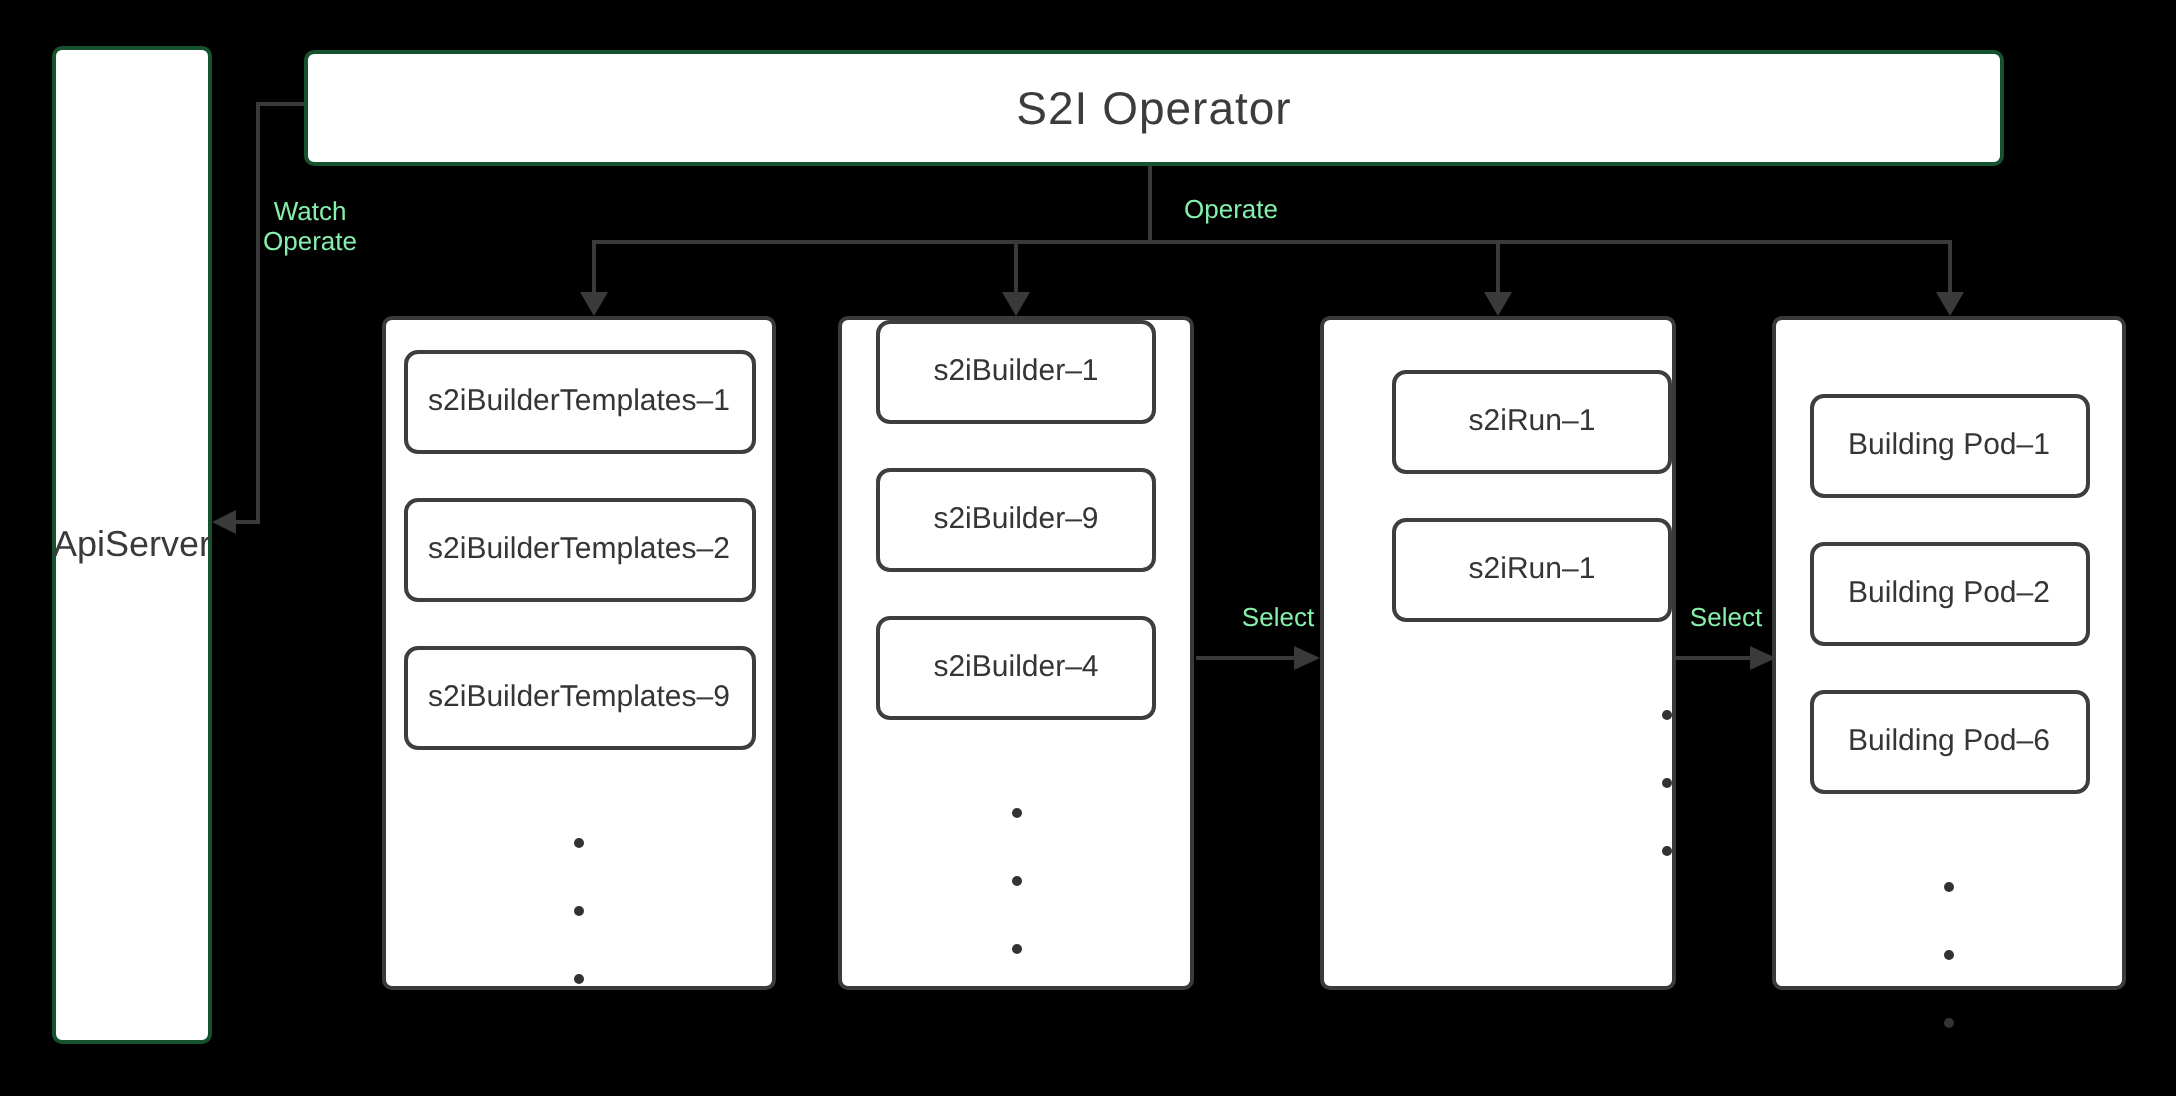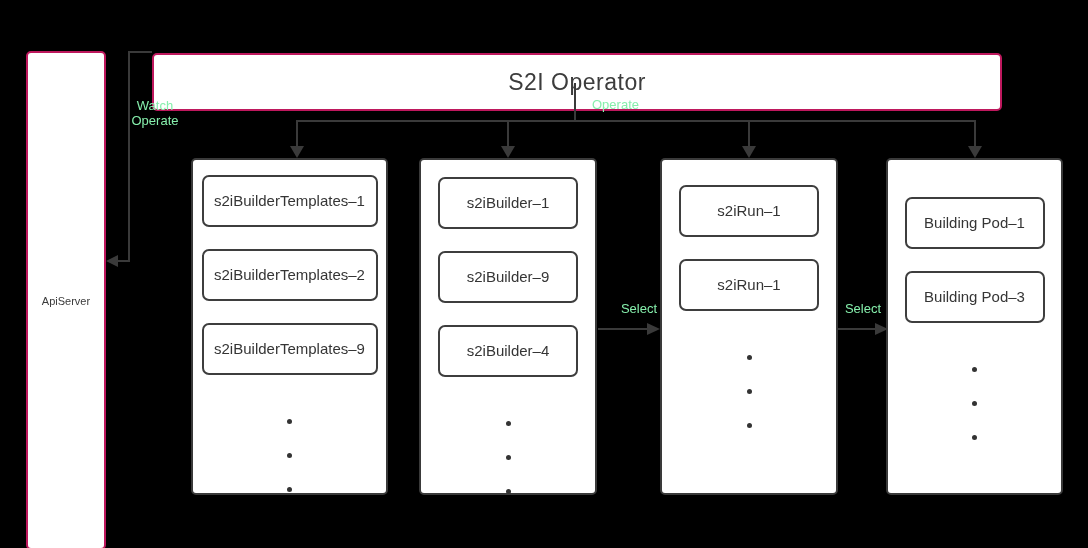--- a/index.html
+++ b/index.html
@@ -1,28 +1,28 @@
 <!DOCTYPE html>
 <html><head>
 <meta charset="utf-8">
 <style>
   html,body{margin:0;padding:0;background:#000;}
   .canvas{position:relative;width:1088px;height:548px;background:#000;
           font-family:"Liberation Sans",sans-serif;overflow:hidden;}
-  .whitebox{position:absolute;background:#fff;border:2px solid #be185d;border-radius:5px;
-            box-sizing:border-box;display:flex;align-items:center;justify-content:center;margin-top:28px;}
+  .whitebox{position:absolute;background:#fff;border:2px solid #14532d;border-radius:5px;
+            box-sizing:border-box;display:flex;align-items:center;justify-content:center;}
   .operator{left:152px;top:25px;width:850px;height:58px;font-size:23px;font-weight:500;
             letter-spacing:.5px;color:#3c3c3c;}
-  .apiserver{left:26px;top:23px;width:80px;height:499px;font-size:11px;color:#3a3a3a;}
+  .apiserver{left:26px;top:23px;width:80px;height:499px;font-size:18px;color:#3a3a3a;}
   .column{position:absolute;top:158px;height:337px;background:#fff;border:2px solid #3a3a3a;
           border-radius:5px;box-sizing:border-box;display:flex;flex-direction:column;
           align-items:center;gap:22px;}
   .col-1{left:191px;width:197px;padding-top:15px;}
-  .col-2{left:419px;width:178px;padding-top:17px;}
-  .col-3{left:660px;width:178px;padding-top:25px;}
+  .col-2{left:419px;width:178px;}
+  .col-3{left:660px;width:178px;padding-top:25px;align-items:flex-end;}
   .col-4{left:886px;width:177px;padding-top:37px;}
   .node{background:#fff;border:2px solid #3e3e3e;border-radius:7px;box-sizing:border-box;
         display:flex;align-items:center;justify-content:center;flex:0 0 auto;
         text-align:center;font-size:15px;color:#353535;line-height:1.3;min-height:52px;width:140px;}
   .col-1 .node{width:176px;}
   .col-1 .node span{display:inline-block;max-width:156px;}
   .dots{display:flex;flex-direction:column;align-items:center;gap:29px;margin-top:22px;}
   .dot{width:5px;height:5px;border-radius:50%;background:#333;}
   .line{position:absolute;background:#3a3a3a;}
   .edge-label{position:absolute;color:#86efac;font-size:13px;line-height:15px;text-align:center;}
@@ -121,21 +121,24 @@
       <div class="dot"></div>
       <div class="dot"></div>
     </div>
   </div>
 
   <div class="column col-4">
     <div class="node">
         <span>Building Pod–1</span>
       </div>
     <div class="node">
-        <span>Building Pod–3</span>
+        <span>Building Pod–2</span>
+      </div>
+    <div class="node">
+        <span>Building Pod–6</span>
       </div>
     <div class="dots">
       <div class="dot"></div>
       <div class="dot"></div>
       <div class="dot"></div>
     </div>
   </div>
 
 </div>
 

